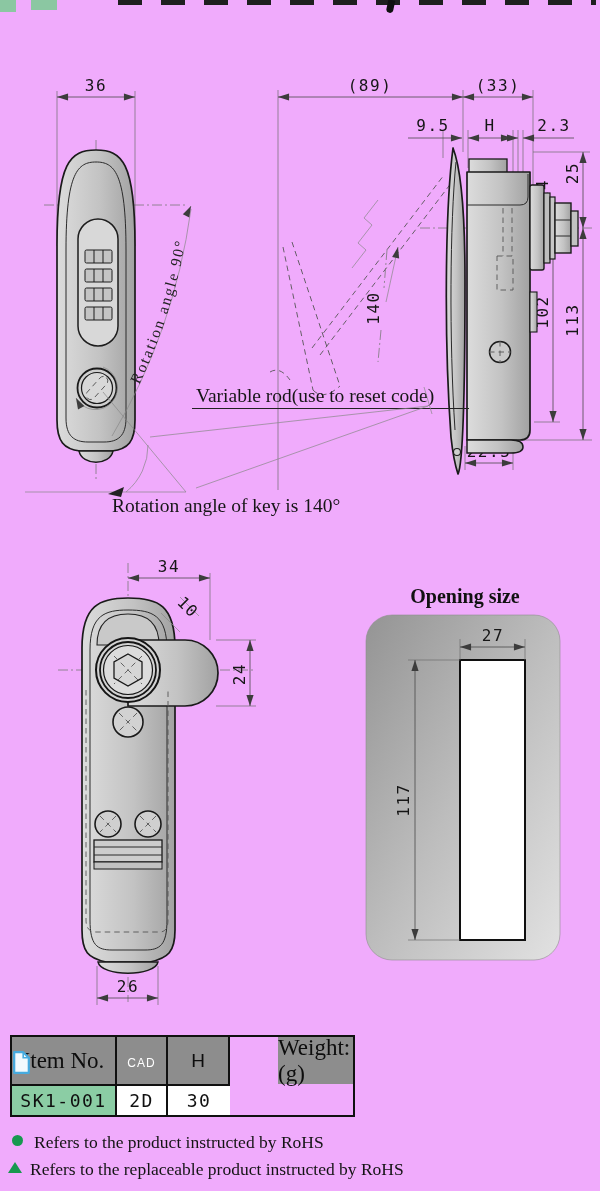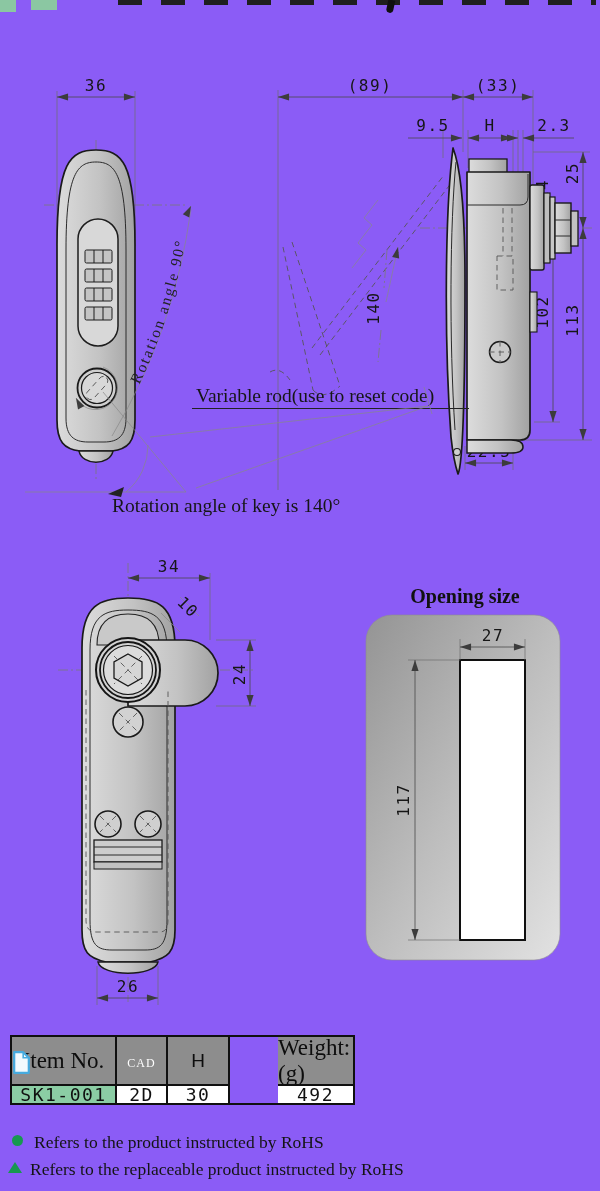--- a/index.html
+++ b/index.html
@@ -1,16 +1,16 @@
 <!DOCTYPE html>
 <html><head>
 <meta charset="utf-8">
 <style>
   html,body{margin:0;padding:0;background:#fff;}
-  #page{position:relative;width:600px;height:1191px;background:#8b5cf6;overflow:hidden;
+  #page{position:relative;width:600px;height:1191px;background:#f0abfc;overflow:hidden;
         font-family:"Liberation Serif",serif;color:#161616;}
   
   .gsq{position:absolute;background:#8bc7a2;}
   .frag{position:absolute;left:118px;top:0;width:478px;height:5px;
         background:repeating-linear-gradient(90deg,#1f1f1f 0 24px,transparent 24px 43px);}
   .desc{position:absolute;left:387px;top:0;width:7px;height:13px;background:#101010;
         border-radius:0 0 4px 4px;transform:rotate(12deg);}
   svg{position:absolute;left:0;}
   
   .dim{stroke:#4a4a4a;stroke-width:.8;fill:none;}
@@ -25,26 +25,26 @@
   .lb{font-family:"Liberation Serif",serif;font-size:19.5px;fill:#161616;}
   .lbB{font-family:"Liberation Serif",serif;font-size:20px;font-weight:bold;fill:#111;}
   .crv{font-family:"Liberation Serif",serif;font-size:15.5px;letter-spacing:2px;fill:#222;}
   
   .spec-table{position:absolute;left:10px;top:1035px;width:341px;border:2.5px solid #101010;}
   .spec-table .tr{display:flex;}
   .spec-table .td{border-right:2.5px solid #101010;box-sizing:border-box;
                   display:flex;align-items:center;justify-content:center;}
   .spec-table .td:last-child{border-right:none;}
   .spec-table .th .td{background:#8d8d8d;height:47px;}
-  .spec-table .tdr .td{background:#ffffff;height:19px;border-top:2.5px solid #101010;}
+  .spec-table .tdr .td{background:#ffffff;height:31px;border-top:2.5px solid #101010;}
   .c1{width:105px;}.c2{width:51px;}.c3{width:62px;}.c4{width:117px;flex:1;margin-left:48px;}
   .serifhead{font-family:"Liberation Serif",serif;font-size:23px;color:#0d0d0d;}
   .hhead{font-family:"Liberation Sans",sans-serif;font-size:19px;color:#0d0d0d;}
   .cadcell{flex-direction:column;justify-content:flex-start;padding-top:3px;}
-  .cadlbl{font-family:Liberation Serif, serif;font-size:12px;letter-spacing:1px;color:#fff;line-height:1;margin-top:1px;}
+  .cadlbl{font-family:Liberation Sans, sans-serif;font-size:12px;letter-spacing:1px;color:#fff;line-height:1;margin-top:1px;}
   .rowval{font-family:"DejaVu Sans Mono",monospace;font-size:18px;letter-spacing:1.5px;color:#101010;}
   .greencell{background:#8bcda4 !important;}
   
   .note{position:absolute;left:8px;display:flex;align-items:center;
         font-family:"Liberation Serif",serif;font-size:17.5px;color:#141414;}
   .bdot{width:11px;height:11px;border-radius:50%;background:#17984f;margin:0 11px 4px 4px;flex:none;}
   .btri{width:0;height:0;border-left:7px solid transparent;border-right:7px solid transparent;
         border-bottom:11px solid #17984f;margin:0 8px 4px 0;flex:none;}
 </style>
 </head>
@@ -327,21 +327,20 @@
         </svg>
         <span class="cadlbl">CAD</span>
       </div>
       <div class="td c3 hhead">H</div>
       <div class="td c4 serifhead">Weight:(g)</div>
     </div>
     <div class="tr tdr">
       <div class="td c1 rowval greencell">SK1-001</div>
       <div class="td c2 rowval">2D</div>
       <div class="td c3 rowval">30</div>
-      <div class="td c4 rowval">492</div>
     </div>
   </div>
 
   <div class="note" style="top:1159px;">
     <span class="btri"></span>
     <span>Refers to the replaceable product instructed by RoHS</span>
   </div>
   <div class="note" style="top:1132px;">
     <span class="bdot"></span>
     <span>Refers to the product instructed by RoHS</span>

